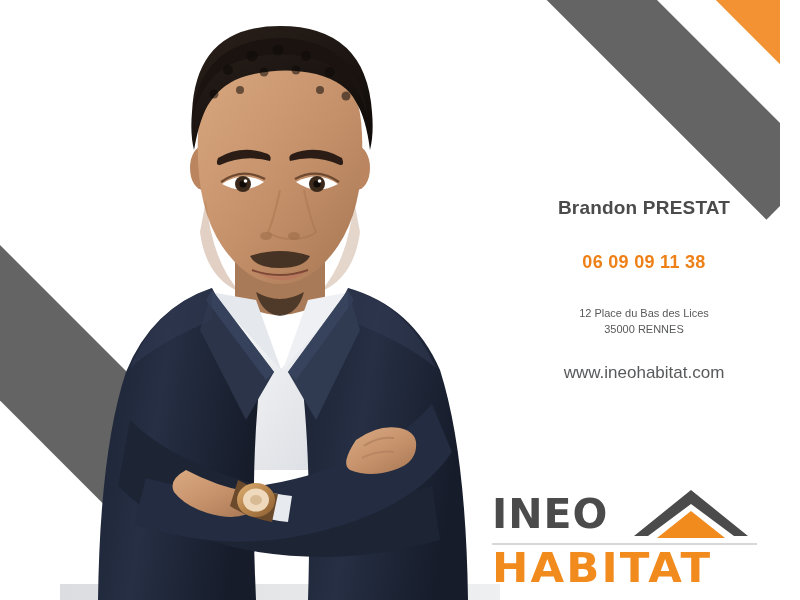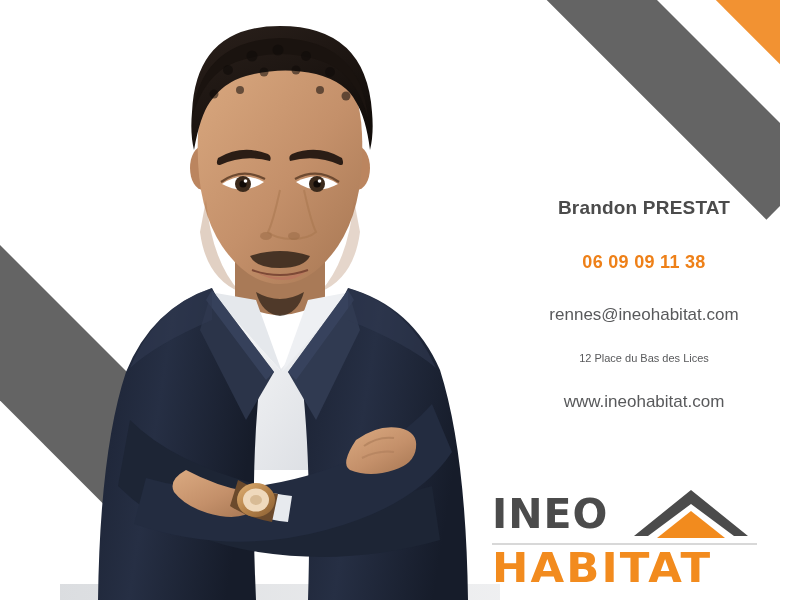--- a/index.html
+++ b/index.html
@@ -295,23 +295,23 @@
       <path d="M196 292 q24 14 48 0 q-6 22 -24 24 q-18 -2 -24 -24 z" fill="#32241a" opacity="0.75"></path>
 
       <path d="M146 200 q6 62 34 92 q-34 -14 -40 -60 z" fill="#a87854" opacity="0.35"></path>
       <path d="M294 200 q-6 62 -34 92 q34 -14 40 -60 z" fill="#a87854" opacity="0.3"></path>
     </svg>
   </div>
 
   <div id="contact">
     <div class="person-name">Brandon PRESTAT</div>
     <div class="phone">06 09 09 11 38</div>
-    <div class="email">rennes@ineohabitat.com</div>
     <div class="address">
       <span>12 Place du Bas des Lices</span><br>
+      <span>35000 RENNES</span>
     </div>
     <div class="website">www.ineohabitat.com</div>
   </div>
 
   <div id="logo">
     <div class="logo-top">
       <span class="logo-ineo">INEO</span>
       <span class="logo-roof">
         <svg viewBox="0 0 122 56" width="122" height="56">
 

